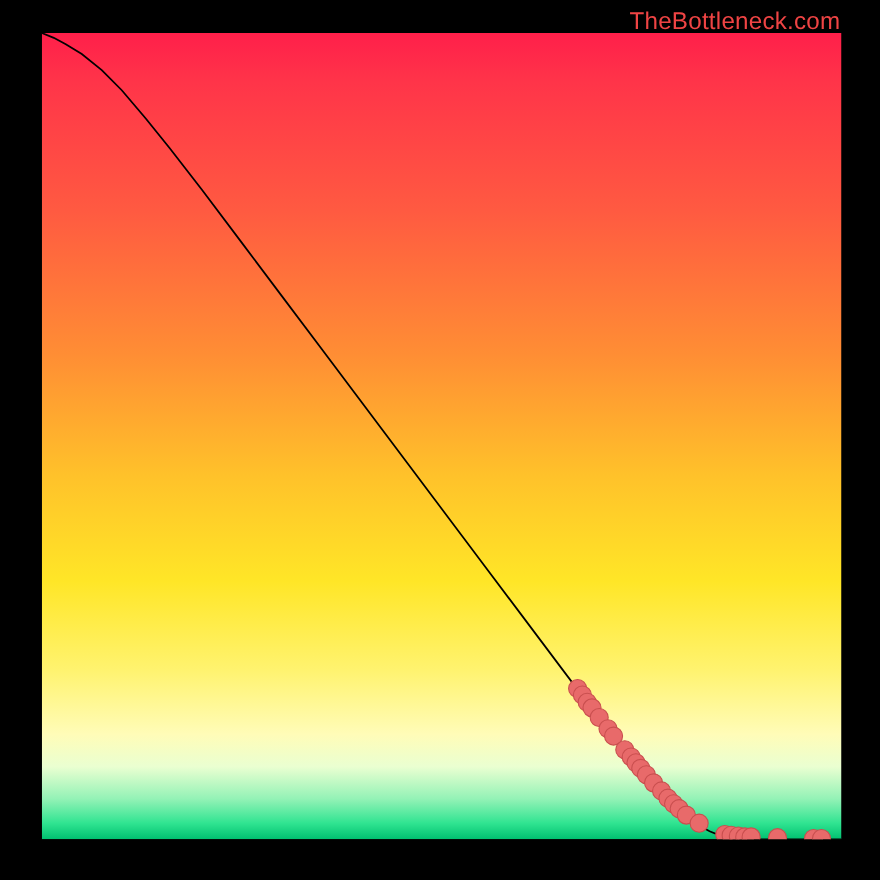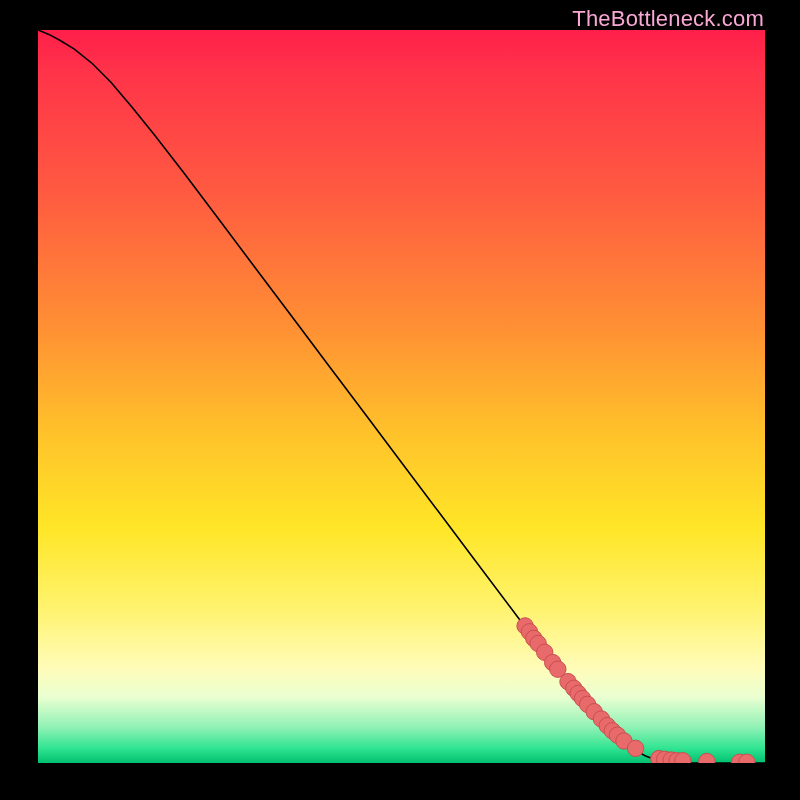--- a/index.html
+++ b/index.html
@@ -43,21 +43,21 @@
       #fffcb8 87%,
       #eaffd1 91%,
       #93f2b6 95%,
       #30e491 98%,
       #00c070 100%);
   }
   .watermark {
     position: absolute;
     right: 36px;
     top: 6px;
-    color: #f9a8d4;
+    color: #ef4444;
     font-size: 22px;
     font-weight: 500;
     letter-spacing: 0.2px;
   }
   svg.curve {
     position: absolute;
     inset: 0;
     width: 100%;
     height: 100%;
     overflow: visible;

